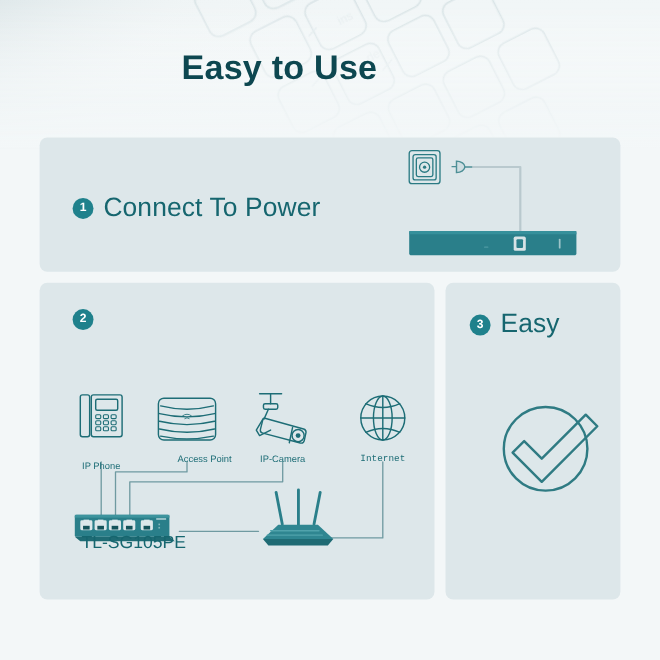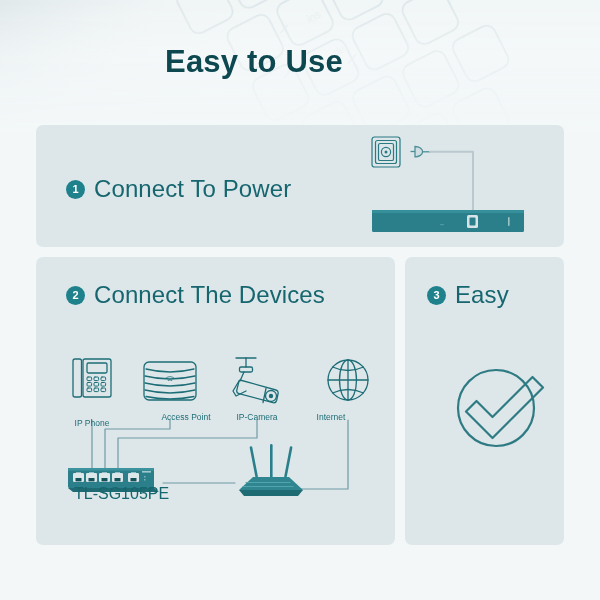--- a/index.html
+++ b/index.html
@@ -87,21 +87,21 @@
     position: absolute;
     font-size: 8.5px;
     color: #1d6d76;
     text-align: center;
     white-space: nowrap;
     transform: translateX(-50%);
   }
   #lbl-phone    { left: 42px;  top: 68px; }
   #lbl-ap       { left: 136px; top: 62px; }
   #lbl-cam      { left: 207px; top: 62px; text-align: center; }
-  #lbl-internet { left: 281px; top: 62px; }
+  #lbl-internet { left: 298px; top: 62px; font-family: Liberation Mono, monospace; }
 
   #lbl-switch {
     position: absolute;
     left: 24px; top: 135px;
     font-size: 16px;
     color: #16666f;
     white-space: nowrap;
   }
 </style>
 </head>
@@ -196,21 +196,20 @@
       <rect x="109.5" y="85.5" width="6" height="8" rx="1" fill="#2a7f8a"></rect>
       <rect x="148" y="85" width="1.6" height="9" rx="0.8" fill="#9dc4c9"></rect>
       <rect x="80" y="92" width="4" height="1.3" rx="0.6" fill="#4f9aa3"></rect>
     </g>
   </svg>
 </div>
 
 <div class="card" id="card-devices">
   <div class="card-head">
     <div class="step-badge">2</div>
-    <div class="card-title">Connect The Devices</div>
   </div>
 </div>
 
 <div class="art" id="topology">
   <svg width="340" height="160" viewBox="0 0 340 160" xmlns="http://www.w3.org/2000/svg">
     <g fill="none" stroke="#1d6d76" stroke-width="1.3" stroke-linejoin="round" stroke-linecap="round">
 
       <g>
         <rect x="23" y="9" width="8.5" height="38" rx="2"></rect>
         <path d="M35 9 h24 a2 2 0 0 1 2 2 v34 a2 2 0 0 1 -2 2 h-24 a2 2 0 0 1 -2 -2 v-34 a2 2 0 0 1 2 -2 z"></path>

